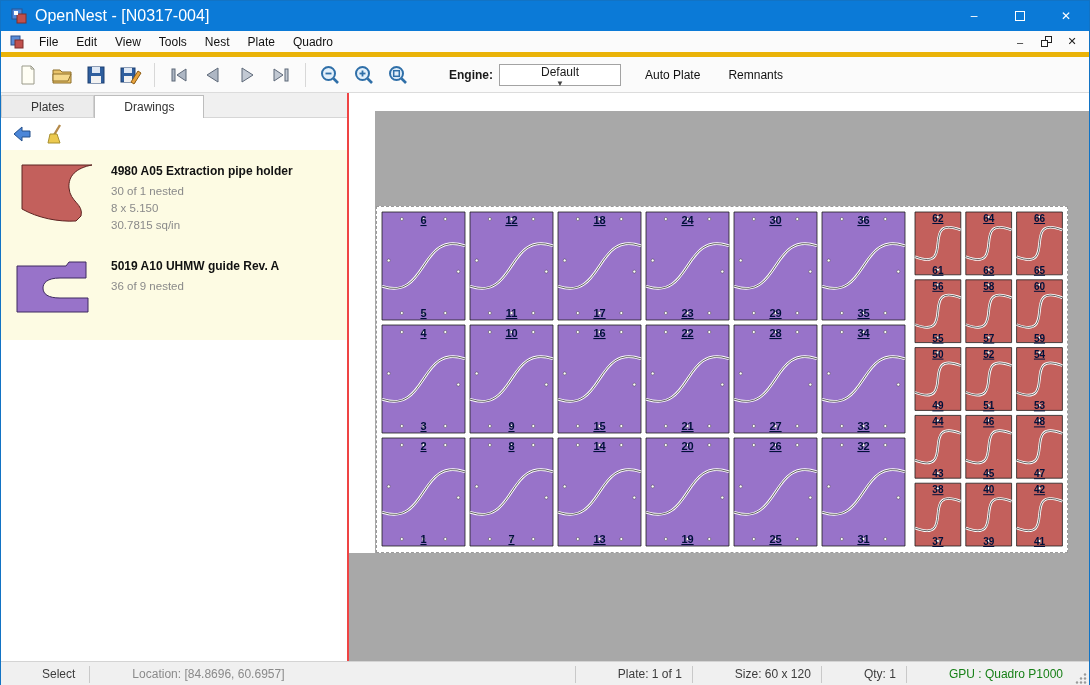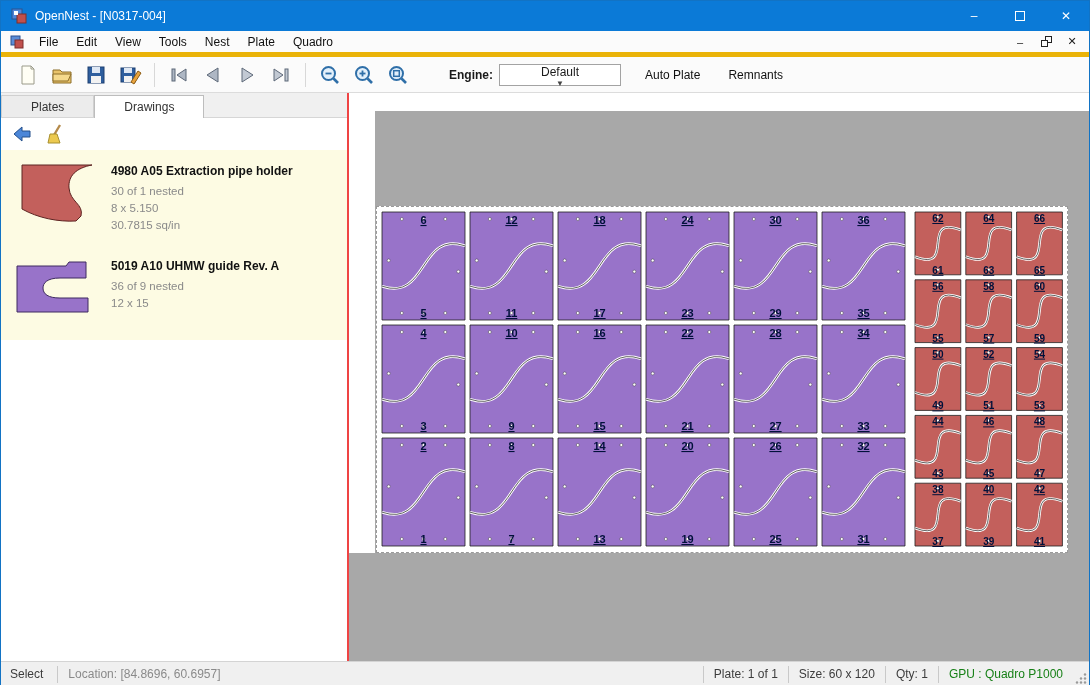--- a/index.html
+++ b/index.html
@@ -3,21 +3,21 @@
 <meta charset="utf-8">
 <style>
   * { margin:0; padding:0; box-sizing:border-box; }
   html,body { width:1090px; height:685px; overflow:hidden; }
   body { font-family:"Liberation Sans", sans-serif; font-size:12px; background:#fff; color:#1a1a1a; }
   .window { position:relative; width:1090px; height:685px; border:1px solid #1273c4; background:#fff; }
 
   
   .titlebar { height:30px; background:#0b7ad7; color:#fff; display:flex; align-items:center; }
   .titlebar .app-icon { margin:0 8px 0 10px; display:flex; }
-  .titlebar .title { font-size:12px; }
+  .titlebar .title { font-size:16px; }
   .win-controls { margin-left:auto; display:flex; height:100%; }
   .win-btn { width:46px; height:100%; display:flex; align-items:center; justify-content:center; font-size:12px; }
   .max-box { width:10px; height:10px; border:1px solid #fff; display:inline-block; }
 
   
   .menubar { height:26px; background:#fbfbfb; display:flex; align-items:center; border-bottom:5px solid #eab308; }
   .menubar .doc-icon { margin:0 6px 0 9px; display:flex; }
   .menu-item { padding:0 9px; line-height:26px; color:#111; }
   .mdi-controls { margin-left:auto; display:flex; align-items:center; padding-right:6px; gap:4px; }
   .mdi-btn { width:22px; height:18px; display:flex; align-items:center; justify-content:center; color:#222; font-size:11px; }
@@ -54,21 +54,21 @@
 
   
   .canvas { position:relative; flex:1; height:100%; background:#a8a8a8; overflow:hidden; }
   .canvas-top-margin { position:absolute; left:0; top:0; right:0; height:18px; background:#fff; }
   .canvas-left-margin { position:absolute; left:0; top:18px; width:26px; height:442px; background:#fff; }
   .plate { position:absolute; left:27px; top:113px; width:692px; height:347px; background:#fff; border:1px dashed #9a9a9a; }
   .plate svg { display:block; }
 
   
   .statusbar { height:25px; background:#f0f0f0; border-top:1px solid #d4d4d4; display:flex; align-items:center; font-size:12px; color:#3c3c3c; }
-  .sb-cell { padding:0 10px; white-space:nowrap; }
+  .sb-cell { padding:0 10px; white-space:nowrap;margin-left:32px; }
   .sb-select { padding:0 14px 0 9px; }
   .sb-location { color:#8a8a8a; flex:1; }
   .sb-sep { width:1px; height:17px; background:#c9c9c9; }
   .sb-gpu { color:#178017; }
   .sb-grip { width:16px; height:100%; display:flex; align-items:flex-end; justify-content:flex-end; padding:2px; }
 </style>
 </head>
 <body>
 
 <div class="window">
@@ -236,21 +236,20 @@
         </div>
         <div class="part-item">
           <div class="thumb">
             <svg width="90" height="62" viewBox="0 0 90 62">
               <path d="M3 9 H52 L55 5 H72 V21 H46 C33 21 29 26 29 31 C29 37 34 41 46 41 H74 V55 H3 Z" fill="#9873c9" stroke="#3e2a60" stroke-width="1"></path>
             </svg>
           </div>
           <div class="part-info">
             <div class="part-title">5019 A10 UHMW guide Rev. A</div>
             <div class="part-line">36 of 9 nested</div>
-            <div class="part-line">12 x 15</div>
           </div>
         </div>
       </div>
     </div>
 
     <div class="canvas">
       <div class="canvas-top-margin"></div>
       <div class="canvas-left-margin"></div>
       <div class="plate">
         <svg width="690" height="345" viewBox="0 0 690 345">

